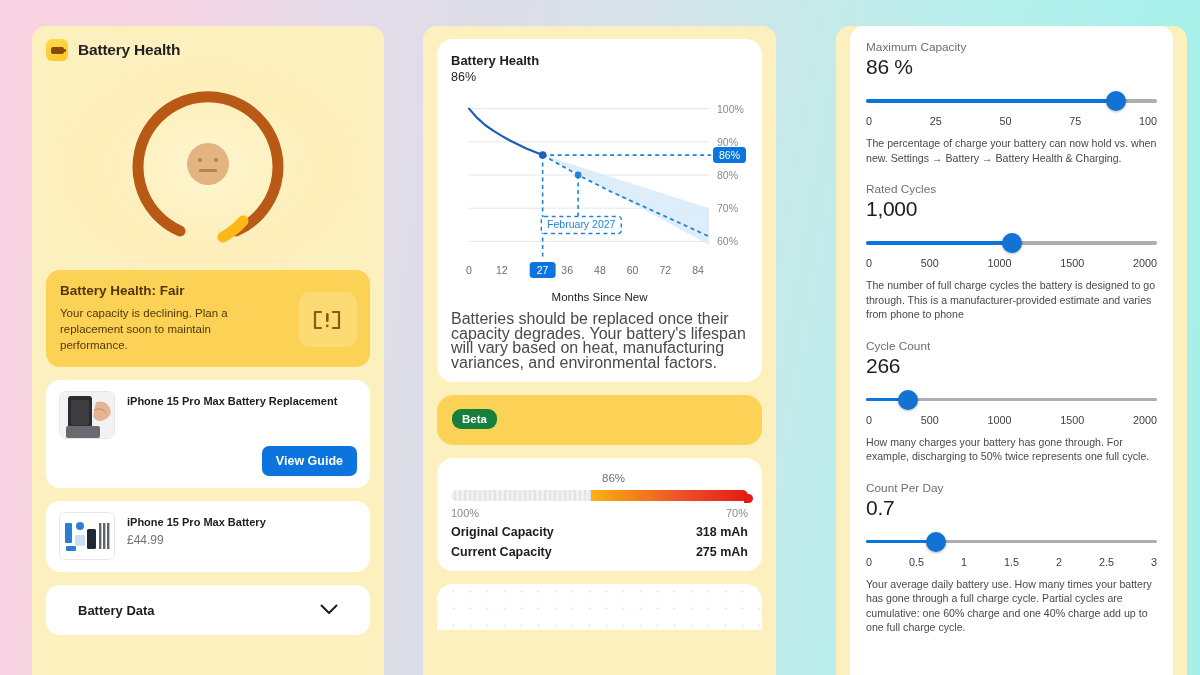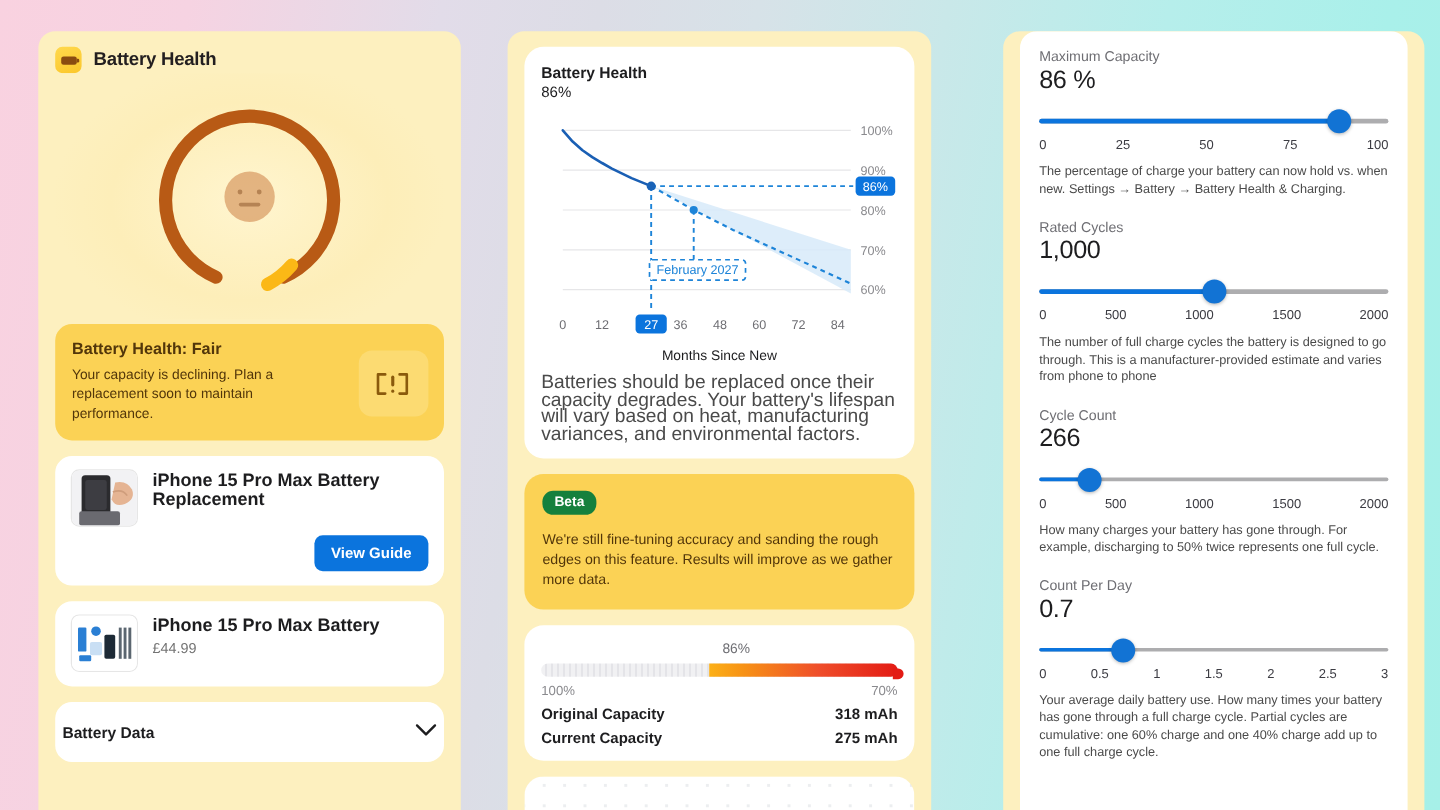--- a/index.html
+++ b/index.html
@@ -66,32 +66,32 @@
   }
 
   
   .prod-card {
     margin: 13px 14px 0 14px; background: #fff; border-radius: 14px;
     padding: 11px 13px 12px 13px;
   }
   .prod-top { display: flex; gap: 12px; align-items: flex-start; }
   .thumb { width: 56px; height: 48px; border-radius: 7px; border: 1px solid #e6e6e6;
            overflow: hidden; flex: 0 0 auto; background: #fff; }
-  .prod-name { font-size: 15px; font-weight: bold; color: #1d1d1f; line-height: 16px; padding-top: 2px; }
+  .prod-name { font-size: 11px; font-weight: bold; color: #1d1d1f; line-height: 16px; padding-top: 2px; }
   .prod-price { font-size: 12px; color: #737373; margin-top: 3px; }
   .prod-btnrow { display: flex; justify-content: flex-end; margin-top: 7px; }
   .btn-blue {
     background: #0b74dd; color: #fff; border: none; border-radius: 7px;
     font-size: 12.5px; font-weight: bold; padding: 8px 14px;
     font-family: "Liberation Sans", sans-serif; cursor: pointer;
   }
 
   .accordion {
     margin: 13px 14px 0 14px; background: #fff; border-radius: 14px;
-    padding: 16px 6px; display: flex; align-items: center; justify-content: space-between;
+    padding: 16px 32px; display: flex; align-items: center; justify-content: space-between;
   }
   .accordion-label { font-size: 13px; font-weight: bold; color: #1d1d1f; }
 
   
   #panel-mid {
     left: 423px; width: 353px; height: 649px;
     background: #fdf0bf; border-radius: 14px 14px 0 0;
   }
   .mcard { background: #fff; border-radius: 16px; margin: 13px 14px 0 14px; padding: 14px 14px 12px 14px; }
   .mcard-title { font-size: 13px; font-weight: bold; color: #1d1d1f; }
@@ -281,21 +281,20 @@
           <text x="247.0909090909091" y="186" fill="#6e6e73" font-size="10.5" text-anchor="middle" font-family="&quot;Liberation Sans&quot;, sans-serif">84</text>
         </svg>
     </div>
     <div class="axis-title">Months Since New</div>
 
     <div class="disclaimer">Batteries should be replaced once their capacity degrades. Your battery's lifespan will vary based on heat, manufacturing variances, and environmental factors.</div>
   </div>
 
   <div class="beta-card">
     <span class="beta-badge">Beta</span>
-    <div class="beta-text">We're still fine-tuning accuracy and sanding the rough edges on this feature. Results will improve as we gather more data.</div>
   </div>
 
   <div class="cap-card">
     <div class="cap-pcent">86%</div>
     <div class="cap-bar">
       <div class="cap-track"></div>
       <div class="cap-fill">
           <span class="cap-cap"></span>
         </div>
     </div>

